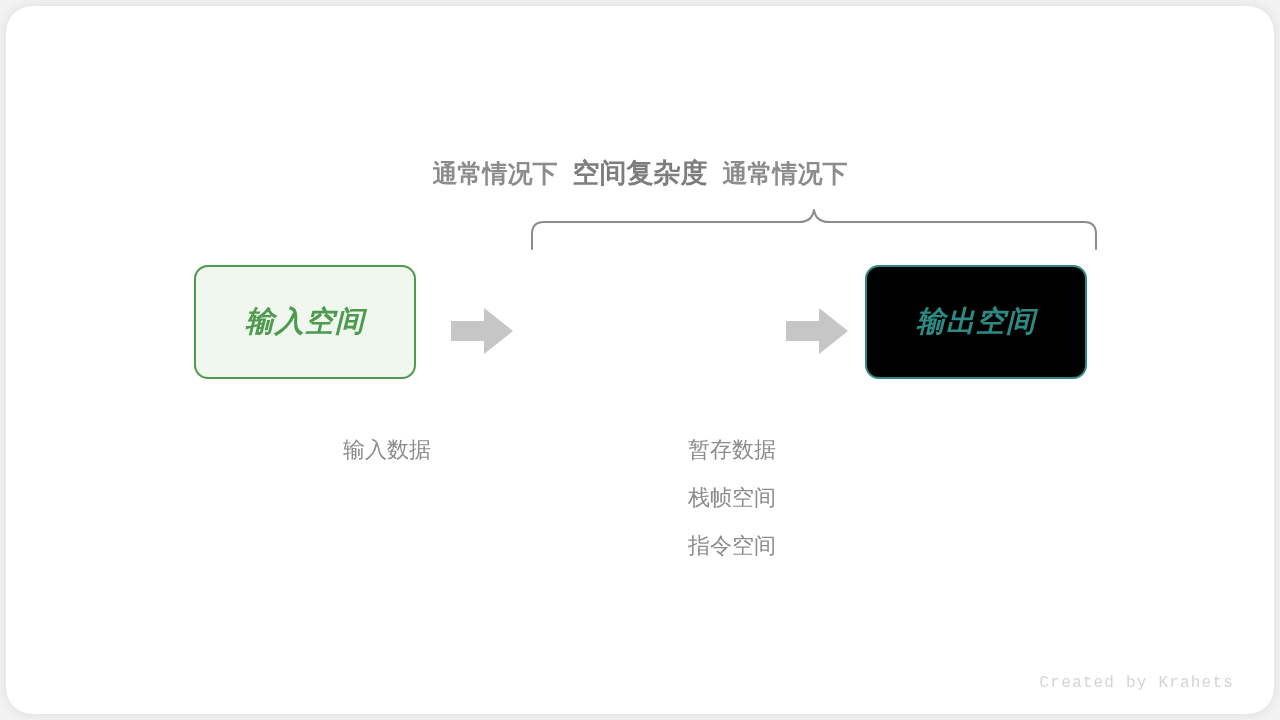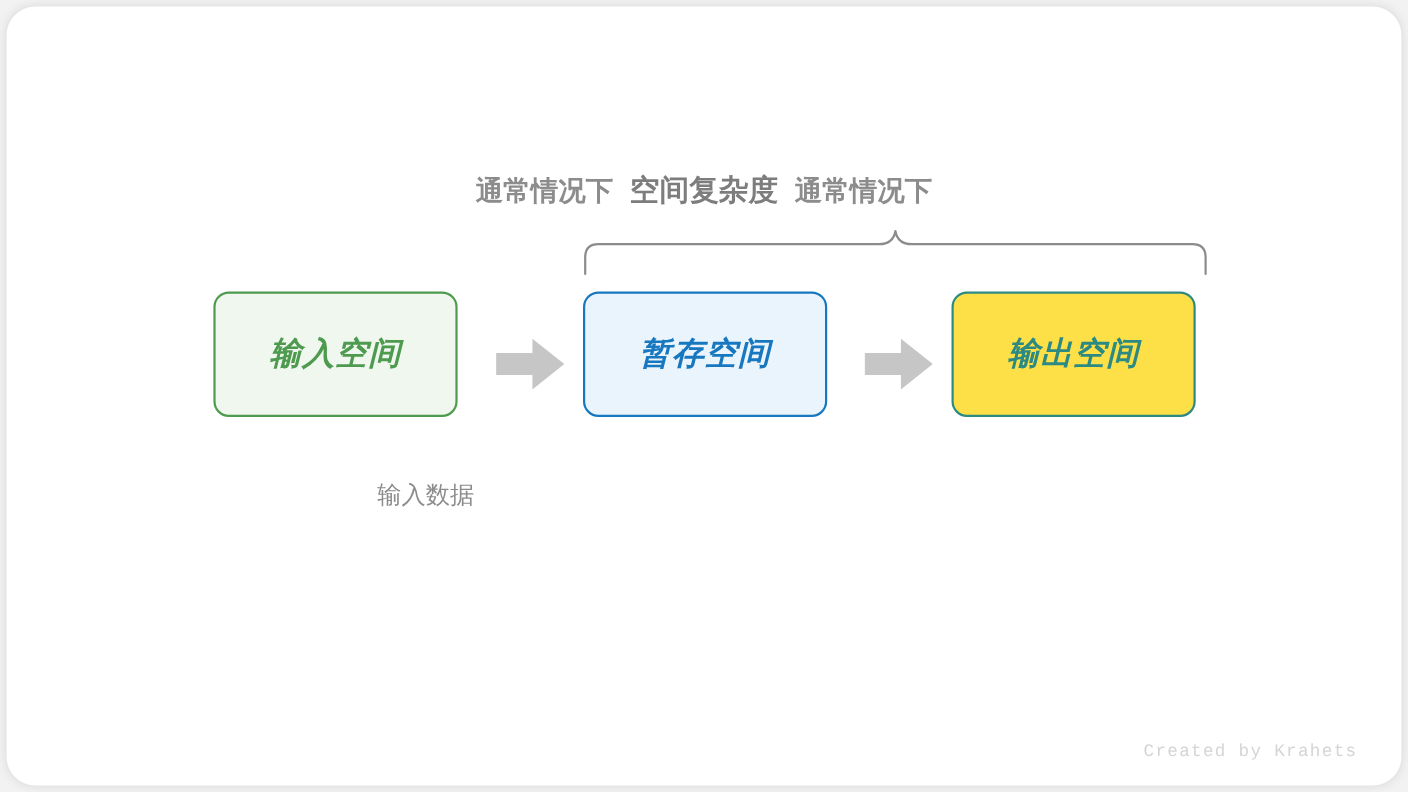--- a/index.html
+++ b/index.html
@@ -106,21 +106,21 @@
 
   .box-temp {
     left: 520px;
     background: #eaf4fc;
     border-color: #1878bf;
   }
   .box-temp .node-title { color: #1878bf; }
 
   .box-output {
     left: 855px;
-    background: #fde047;
+    background: #000000;
     border-color: #2d8a83;
   }
   .box-output .node-title { color: #2d8a83; }
 
   
   .arrow {
     position: absolute;
     top: 301px;
     width: 62px;
     height: 48px;
@@ -183,35 +183,37 @@
     <div class="boxes">
 
       <div class="node-box box-input">
         <span class="node-title">输入空间</span>
       </div>
 
       <svg class="arrow arrow-1" viewBox="0 0 62 48" xmlns="http://www.w3.org/2000/svg">
         <polygon points="0,14 33,14 33,1 62,24 33,47 33,34 0,34" fill="#c6c6c6"></polygon>
       </svg>
 
-      <div class="node-box box-temp">
-        <span class="node-title">暂存空间</span>
-      </div>
 
       <svg class="arrow arrow-2" viewBox="0 0 62 48" xmlns="http://www.w3.org/2000/svg">
         <polygon points="0,14 33,14 33,1 62,24 33,47 33,34 0,34" fill="#c6c6c6"></polygon>
       </svg>
 
       <div class="node-box box-output">
         <span class="node-title">输出空间</span>
       </div>
     </div>
 
     <div class="caption-col c1">
       <span class="caption-line">输入数据</span>
     </div>
 
+    <div class="caption-col c2">
+      <span class="caption-line">暂存数据</span>
+      <span class="caption-line">栈帧空间</span>
+      <span class="caption-line">指令空间</span>
+    </div>
 
 
     <div class="watermark">Created by Krahets</div>
 
   </div>
 </div>
 
 </body></html>

